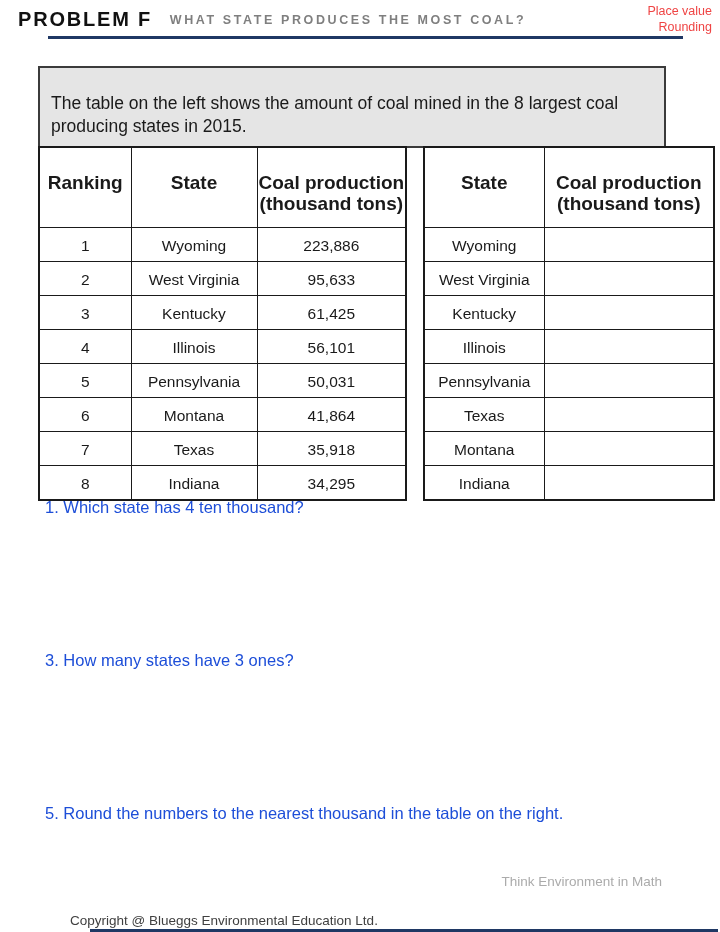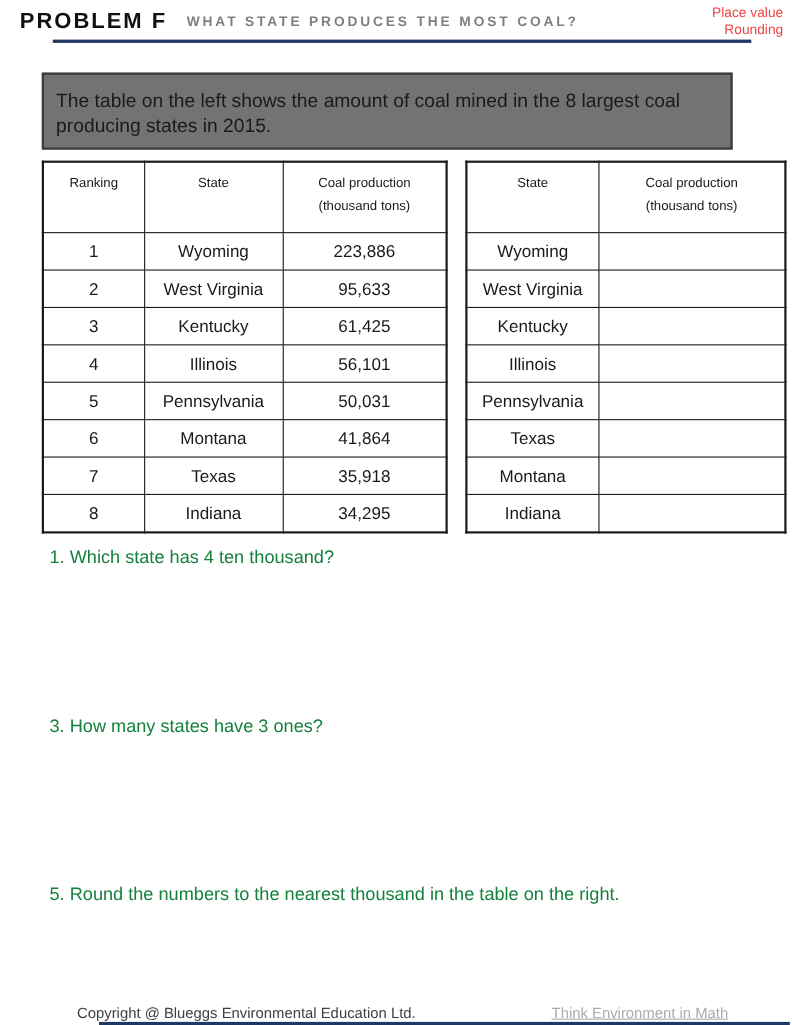--- a/index.html
+++ b/index.html
@@ -29,62 +29,62 @@
     text-align: right; font-size: 12.5px; line-height: 16px; color: #ef4444;
   }
   .header-rule {
     position: absolute; left: 48px; top: 36px; width: 635px; height: 3px;
     background: #1f3864;
   }
 
   
   .instruction-box {
     position: absolute; left: 38px; top: 66px; width: 602px;
-    border: 2px solid #3b3b3b; padding: 12px 11px 8px 11px;
-    font-size: 17.5px; line-height: 23px; background: #737373;
+    border: 2px solid #3b3b3b; padding: 24px 11px 8px 11px;
+    font-size: 17.5px; line-height: 23px; background: #e5e5e5;
   }
 
   
   table.tbl {
     position: absolute; top: 146px;
     border-collapse: collapse; table-layout: fixed; background: #fff;
     border: 2px solid #1a1a1a;
   }
   .tbl th, .tbl td {
     border: 1.5px solid #1a1a1a;
     text-align: center;
     overflow: hidden;
     white-space: nowrap;
   }
   .tbl th {
-    font-weight: normal; font-size: 12px;
-    vertical-align: top; padding-top: 8px; height: 54px;
+    font-weight: bold; font-size: 19px;
+    vertical-align: top; padding-top: 24px; height: 54px;
     line-height: 21px;
   }
   .tbl td {
     font-size: 15.5px; height: 31px; padding: 2px 1px 0 1px;
     vertical-align: middle;
   }
   .left-tbl { left: 38px; }
   .right-tbl { left: 423px; }
 
   
   .q {
     position: absolute; left: 45px; width: 650px; margin: 0;
-    font-size: 16.5px; color: #15803d;
+    font-size: 16.5px; color: #1d4ed8;
   }
 
   
   .footer-copyright {
     position: absolute; left: 70px; top: 913px;
     font-size: 13.5px; color: #404040;
   }
   .footer-tagline {
-    position: absolute; right: 58px; top: 913px;
-    font-size: 13.5px; color: #ababab; text-decoration: underline;
+    position: absolute; right: 58px; top: 874px;
+    font-size: 13.5px; color: #ababab;
   }
   .bottom-rule {
     position: absolute; left: 90px; top: 929px; width: 628px; height: 3px;
     background: #1f3864;
   }
 </style>
 </head>
 <body>
 
 <div class="page">

